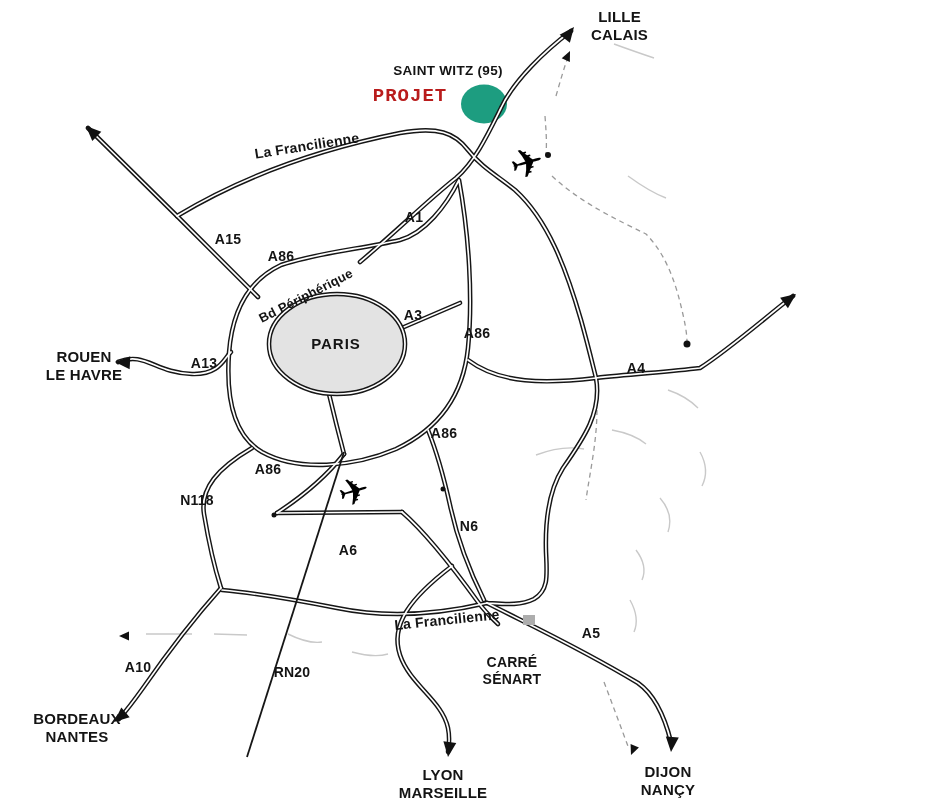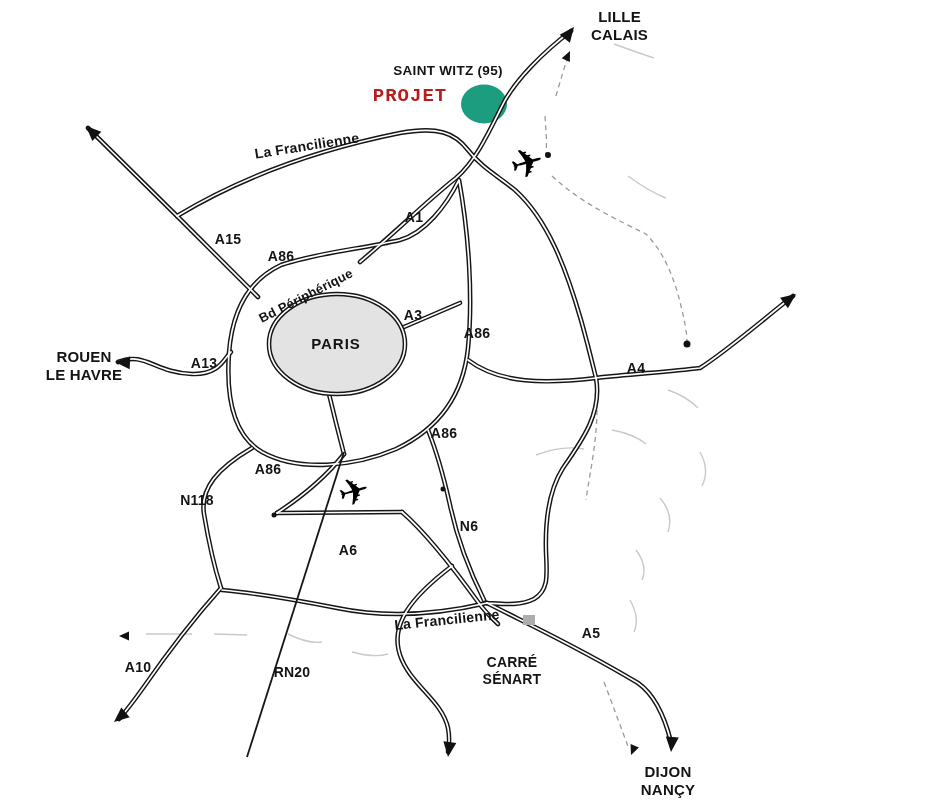--- a/index.html
+++ b/index.html
@@ -143,20 +143,24 @@
     </g>
   </svg>
 
   <div class="plane" style="left:527px;top:163px;font-size:40px;">✈</div>
   <div class="plane" style="left:354px;top:492px;font-size:37px;">✈</div>
 
   <div class="lbl left sz15" style="left:591px;top:8px;">LILLE
 CALAIS</div>
   <div class="lbl sz15" style="left:84px;top:366px;">ROUEN
 LE HAVRE</div>
+  <div class="lbl sz15" style="left:77px;top:728px;">BORDEAUX
+NANTES</div>
+  <div class="lbl sz15" style="left:443px;top:784px;">LYON
+MARSEILLE</div>
   <div class="lbl sz15" style="left:668px;top:781px;">DIJON
 NANÇY</div>
 
   <div class="lbl switz" style="left:448px;top:71px;">SAINT WITZ (95)</div>
   <div class="lbl projet" style="left:410px;top:97px;">PROJET</div>
 
   <div class="lbl sz15" style="left:336px;top:344px;letter-spacing:1px;">PARIS</div>
   <div class="lbl sz14" style="left:512px;top:671px;">CARRÉ
 SÉNART</div>
 

